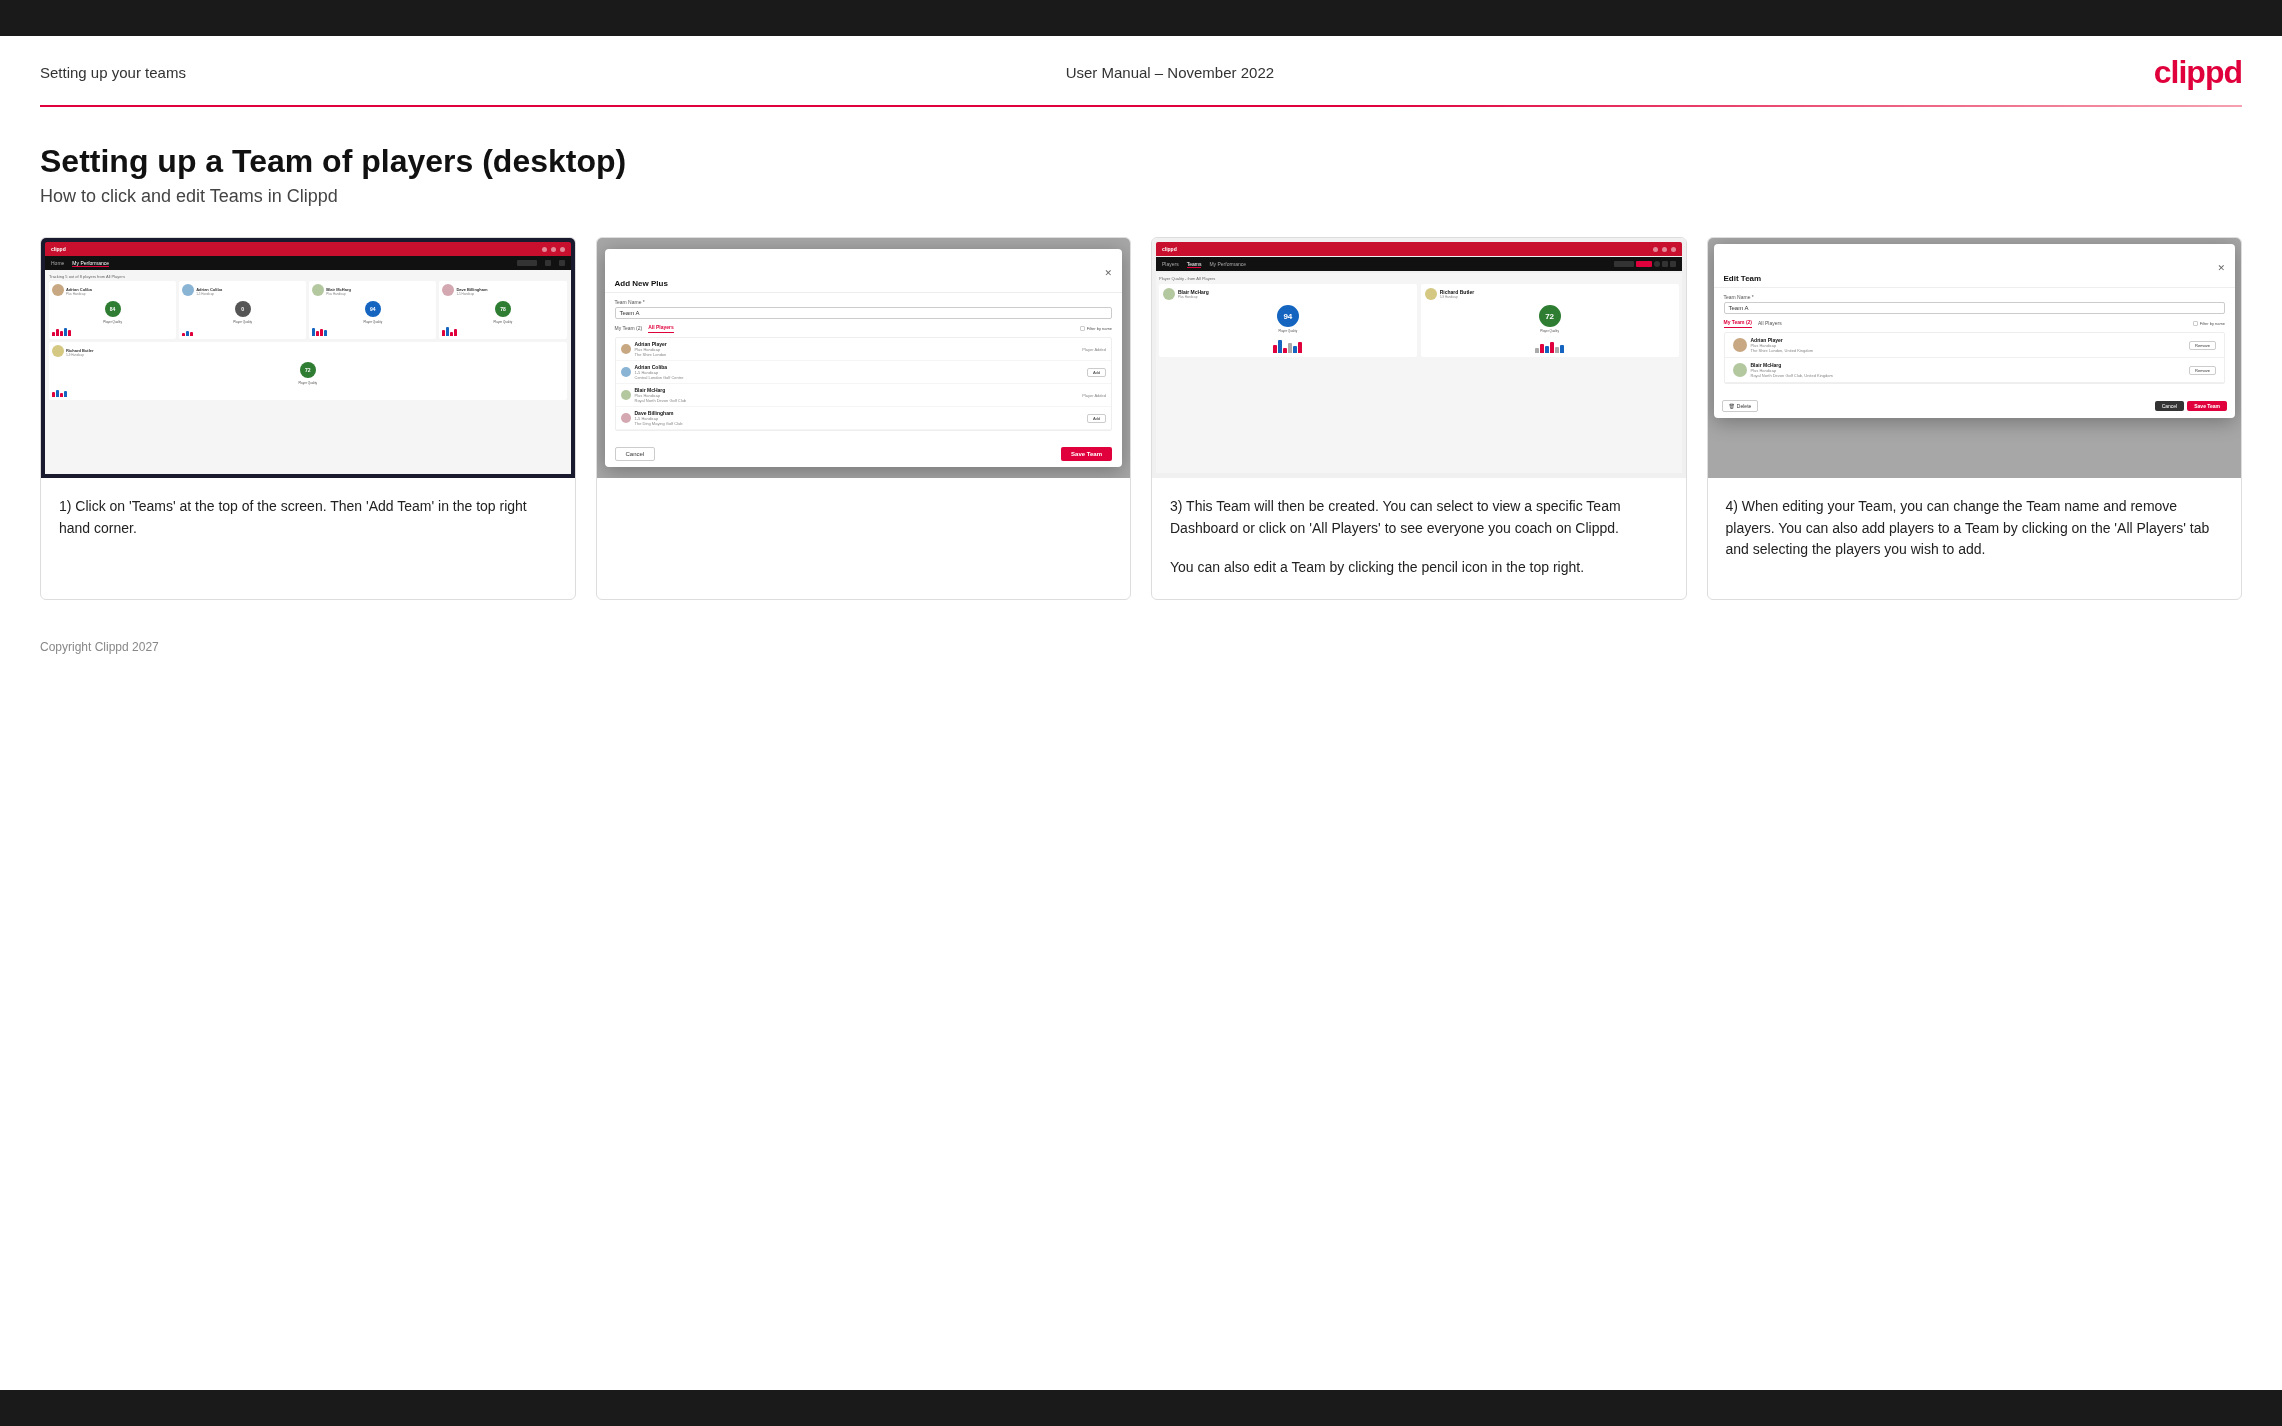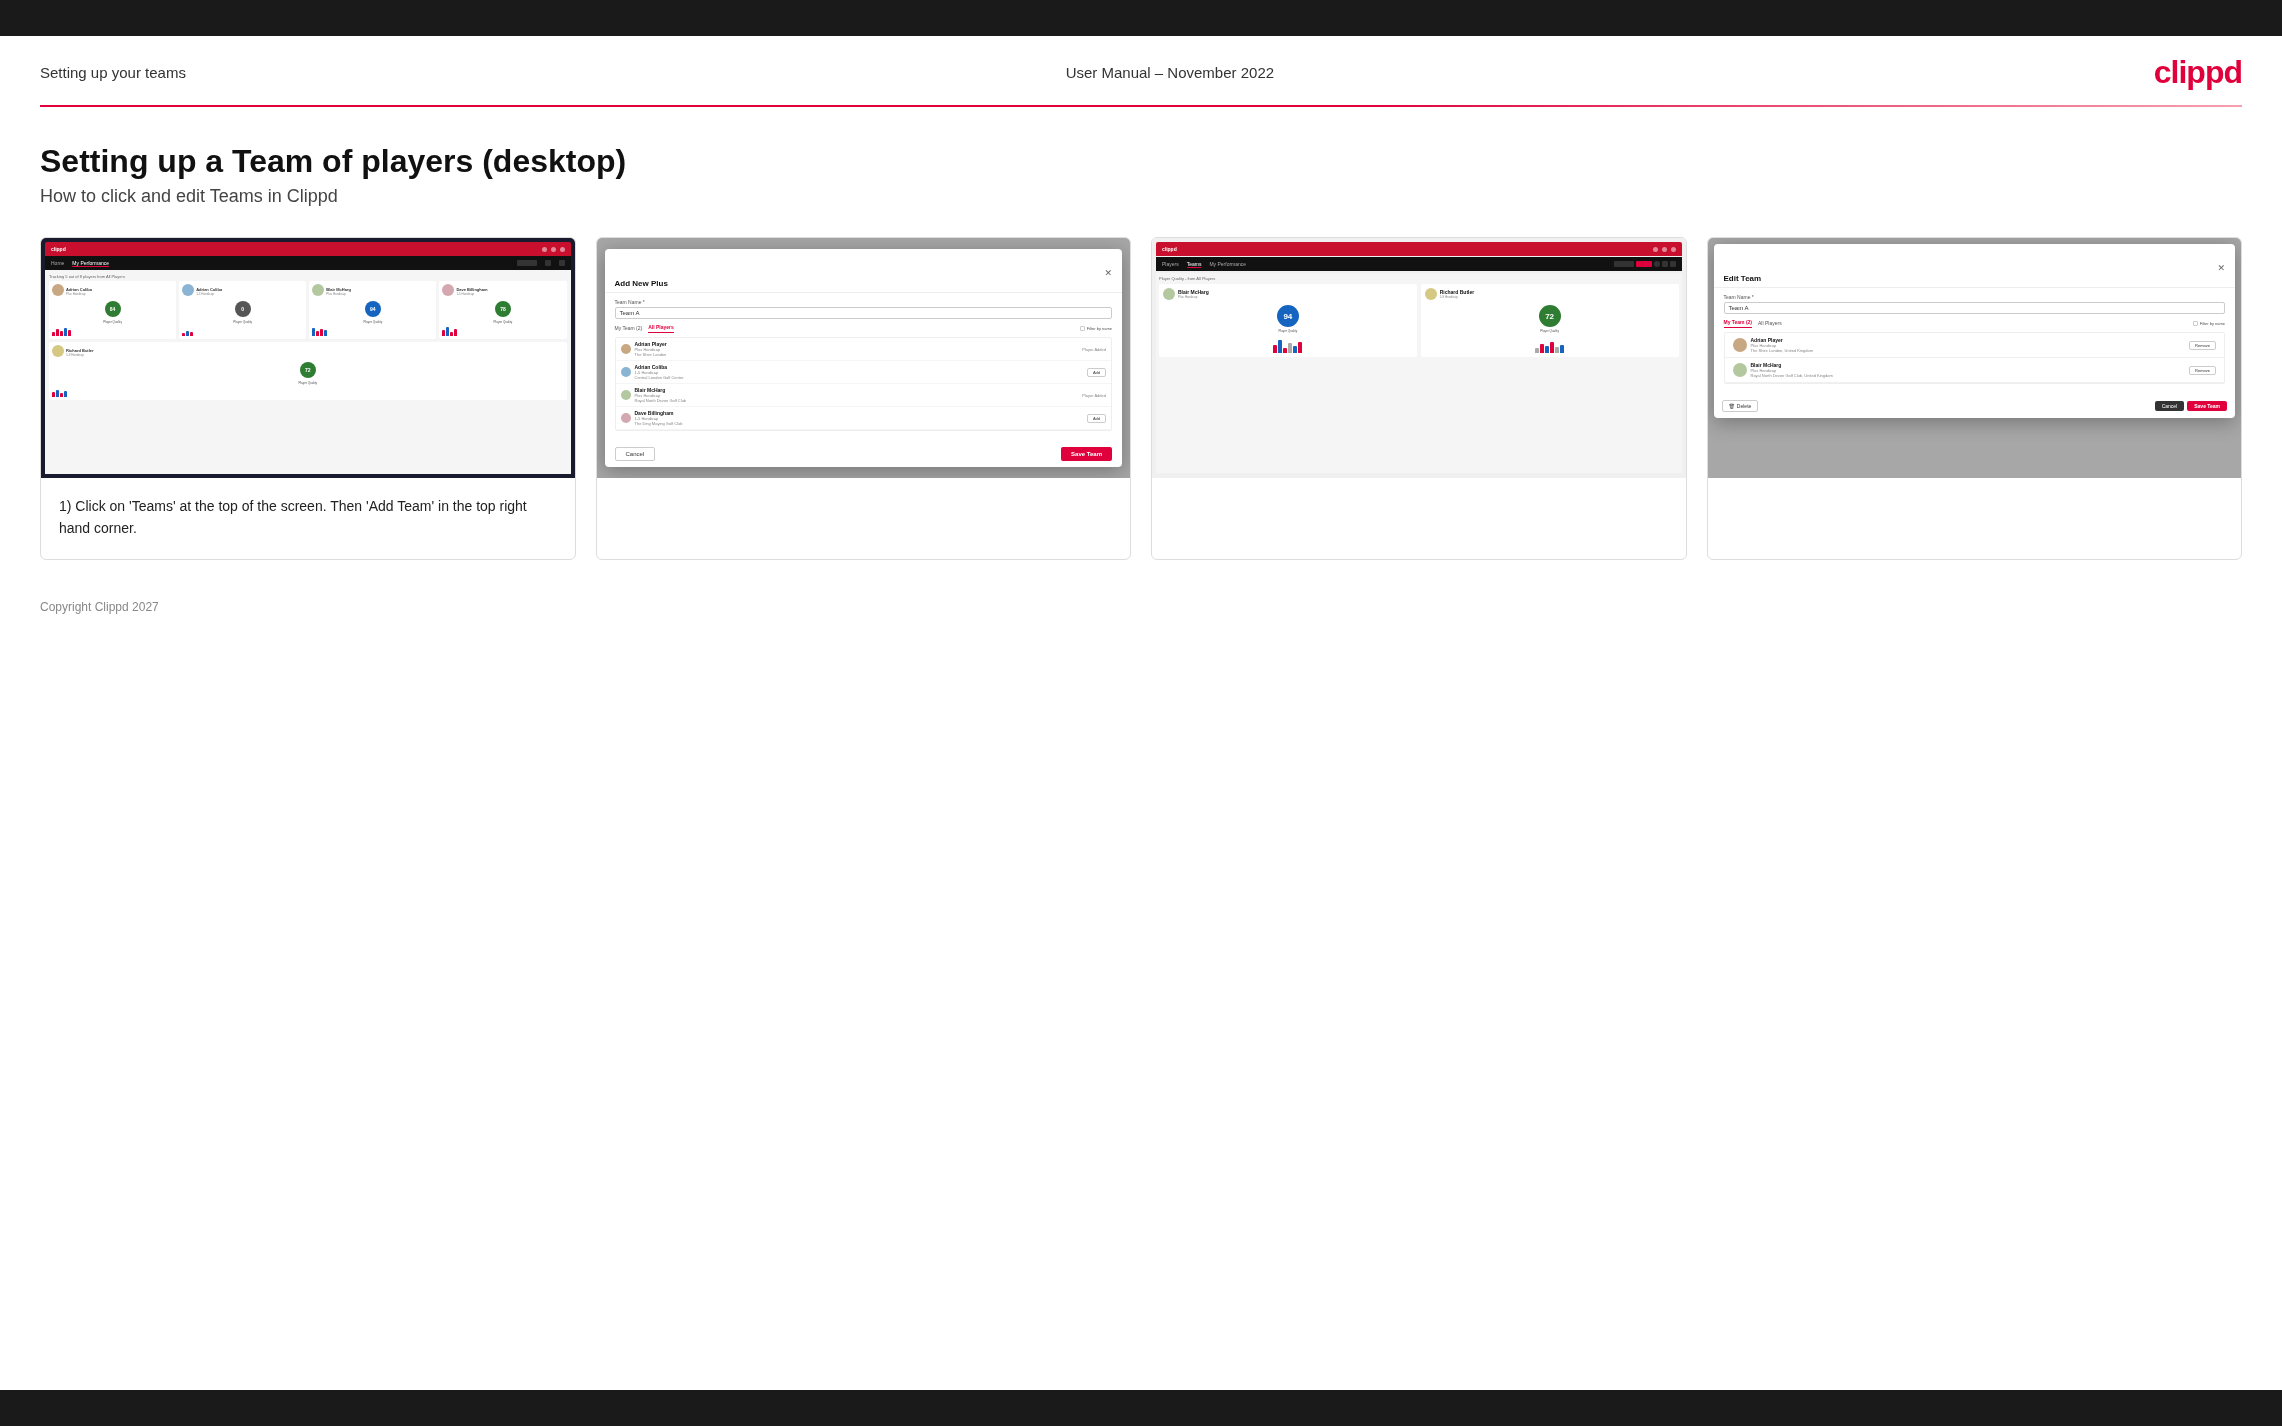--- a/index.html
+++ b/index.html
@@ -803,20 +803,25 @@
                 <div class="team-bar bar-blue" style="height:7px;"></div>
                 <div class="team-bar bar-red" style="height:11px;"></div>
                 <div class="team-bar bar-gray" style="height:6px;"></div>
                 <div class="team-bar bar-blue" style="height:8px;"></div>
               </div>
             </div>
           </div>
         </div>
       </div>
     </div>
+    <div class="card-text">
+      <p class="card-step-text">3) This Team will then be created. You can select to view a specific Team Dashboard or click on 'All Players' to see everyone you coach on Clippd.</p>
+      <br>
+      <p class="card-step-text">You can also edit a Team by clicking the pencil icon in the top right.</p>
+    </div>
   </div>
 
   <div class="card">
     <div class="card-screenshot">
       <div class="edit-dialog-mock">
         <div class="edit-dialog-box">
           <div class="dialog-header">
             <span class="dialog-title">Edit Team</span>
             <span class="dialog-close">✕</span>
           </div>
@@ -858,20 +863,23 @@
               <span>Delete</span>
             </button>
             <div class="edit-footer-right">
               <button class="btn-cancel-dark-mini">Cancel</button>
               <button class="btn-save-red-mini">Save Team</button>
             </div>
           </div>
         </div>
       </div>
     </div>
+    <div class="card-text">
+      <p class="card-step-text">4) When editing your Team, you can change the Team name and remove players. You can also add players to a Team by clicking on the 'All Players' tab and selecting the players you wish to add.</p>
+    </div>
   </div>
 
 </div>
 
 <div class="page-footer">
   <span>Copyright Clippd 2027</span>
 </div>
 
 <div class="bottom-bar"></div>
 

